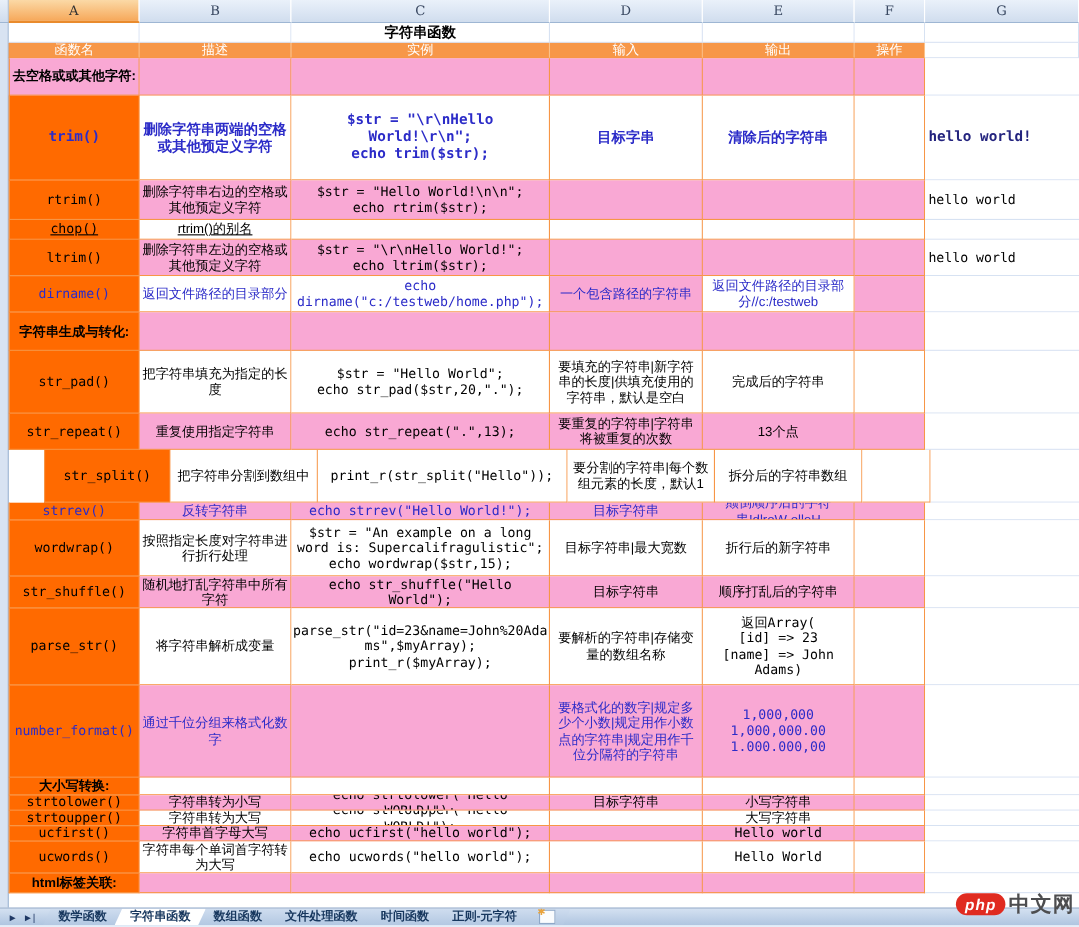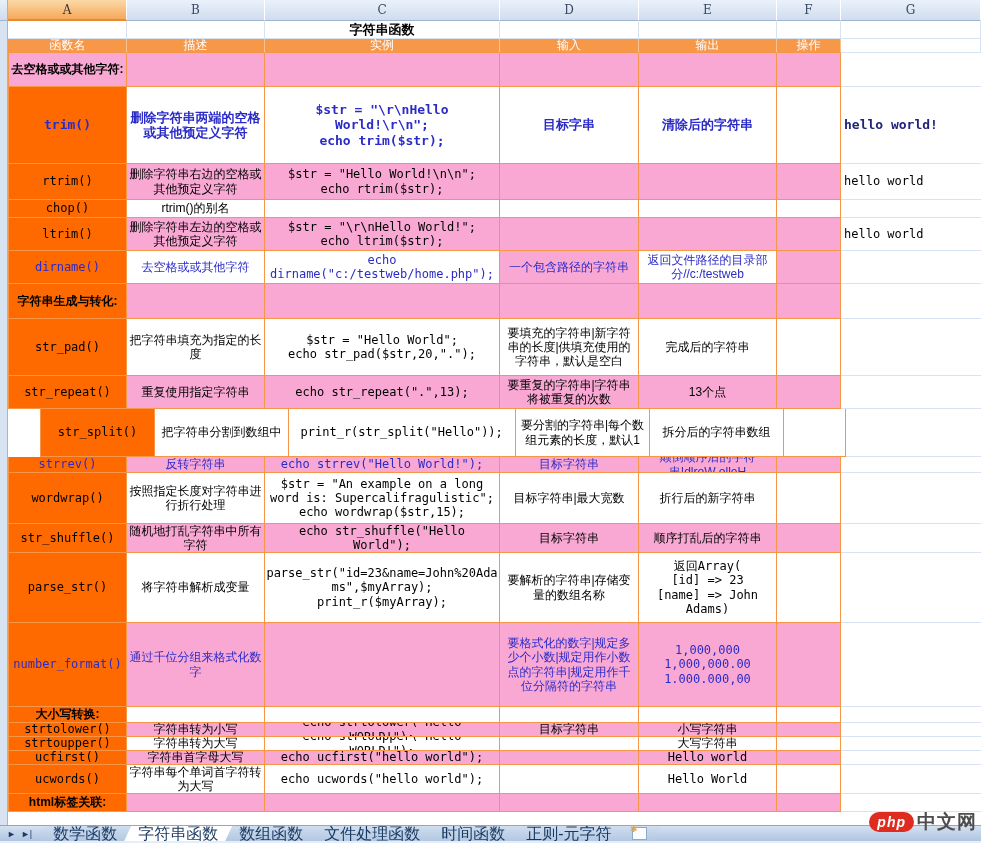--- a/index.html
+++ b/index.html
@@ -47,21 +47,21 @@
 
   
   .tabbar{position:absolute;left:0;top:825px;width:981px;height:15px;z-index:3;
           background:linear-gradient(#D4E1F1,#AFC5E0);border-top:1px solid #8FA8C8;
           display:flex;align-items:flex-end;}
   .tabnav{display:flex;gap:5px;padding:0 7px;height:15px;align-items:center;color:#1F3864;font-size:9px;}
   .navbtn{cursor:default;}
   .tabs{display:flex;height:15px;}
   .tab{height:15px;line-height:15px;padding:0 14px;margin-left:-7px;
        clip-path:polygon(7px 0,100% 0,calc(100% - 7px) 100%,0 100%);
-       background:linear-gradient(#CFDDEF,#B3C8E2);color:#17375E;font-weight:normal;font-size:16px;
+       background:linear-gradient(#CFDDEF,#B3C8E2);color:#17375E;font-weight:bold;font-size:11px;
        white-space:nowrap;}
   .tab:first-child{margin-left:0;}
   .tab.active{background:#FFFFFF;z-index:2;}
   .tab.insert{width:30px;padding:0 6px;margin-left:-7px;display:flex;align-items:center;justify-content:center;}
   .ws-ico{display:inline-block;width:13px;height:11px;background:#FAFCFE;border:1px solid #8FA8C8;
           position:relative;font-size:8px;line-height:10px;text-align:center;color:#E8A33D;}
   .ws-ico::before{content:"✱";position:absolute;left:-3px;top:-4px;color:#E8A33D;font-size:9px;}
   .bottomstrip{position:absolute;left:0;top:840px;width:981px;height:3px;background:#E4EEF9;}
 
   
@@ -130,42 +130,42 @@
       <div class="row" style="height: 36px;">
         <div class="cell c0 bg-o fg-k mono">rtrim()</div>
         <div class="cell c1 bg-p fg-k">删除字符串右边的空格或其他预定义字符</div>
         <div class="cell c2 bg-p fg-k mono">$str = "Hello World!\n\n";
 echo rtrim($str);</div>
         <div class="cell c3 bg-p"></div>
         <div class="cell c4 bg-p"></div>
         <div class="cell c5 bg-p"></div>
         <div class="cell c6 bg-w fg-k mono left">hello world</div>
       </div>
-      <div class="row" style="height: 18px;">
+      <div class="row" style="height: 18px; text-decoration: underline;">
         <div class="cell c0 bg-o fg-k mono">chop()</div>
         <div class="cell c1 bg-w fg-k">rtrim()的别名</div>
         <div class="cell c2 bg-w"></div>
         <div class="cell c3 bg-w"></div>
         <div class="cell c4 bg-w"></div>
         <div class="cell c5 bg-w"></div>
         <div class="cell c6 bg-w"></div>
       </div>
       <div class="row" style="height: 33px;">
         <div class="cell c0 bg-o fg-k mono">ltrim()</div>
         <div class="cell c1 bg-p fg-k">删除字符串左边的空格或其他预定义字符</div>
         <div class="cell c2 bg-p fg-k mono">$str = "\r\nHello World!";
 echo ltrim($str);</div>
         <div class="cell c3 bg-p"></div>
         <div class="cell c4 bg-p"></div>
         <div class="cell c5 bg-p"></div>
         <div class="cell c6 bg-w fg-k mono left">hello world</div>
       </div>
       <div class="row" style="height: 33px;">
         <div class="cell c0 bg-o fg-b mono">dirname()</div>
-        <div class="cell c1 bg-w fg-b">去空格或或其他字符</div>
+        <div class="cell c1 bg-w fg-b">返回文件路径的目录部分</div>
         <div class="cell c2 bg-w fg-b mono">echo
 dirname("c:/testweb/home.php");</div>
         <div class="cell c3 bg-p fg-b">一个包含路径的字符串</div>
         <div class="cell c4 bg-w fg-b">返回文件路径的目录部分//c:/testweb</div>
         <div class="cell c5 bg-p"></div>
         <div class="cell c6 bg-w"></div>
       </div>
       <div class="row" style="height: 35px; justify-content: flex-end;">
         <div class="cell c0 bg-o fg-k bold">字符串生成与转化:</div>
         <div class="cell c1 bg-p"></div>

